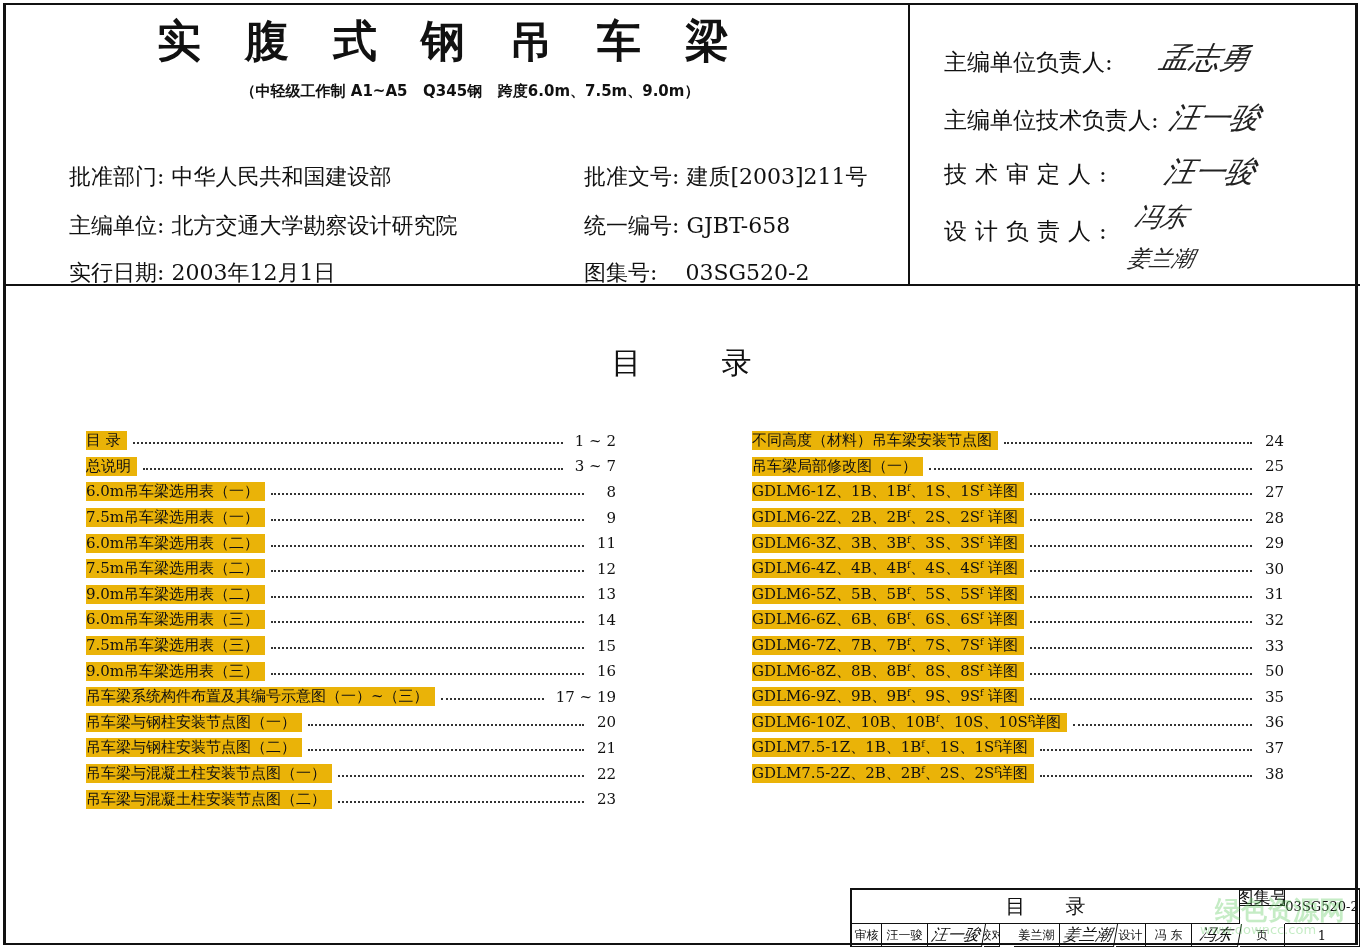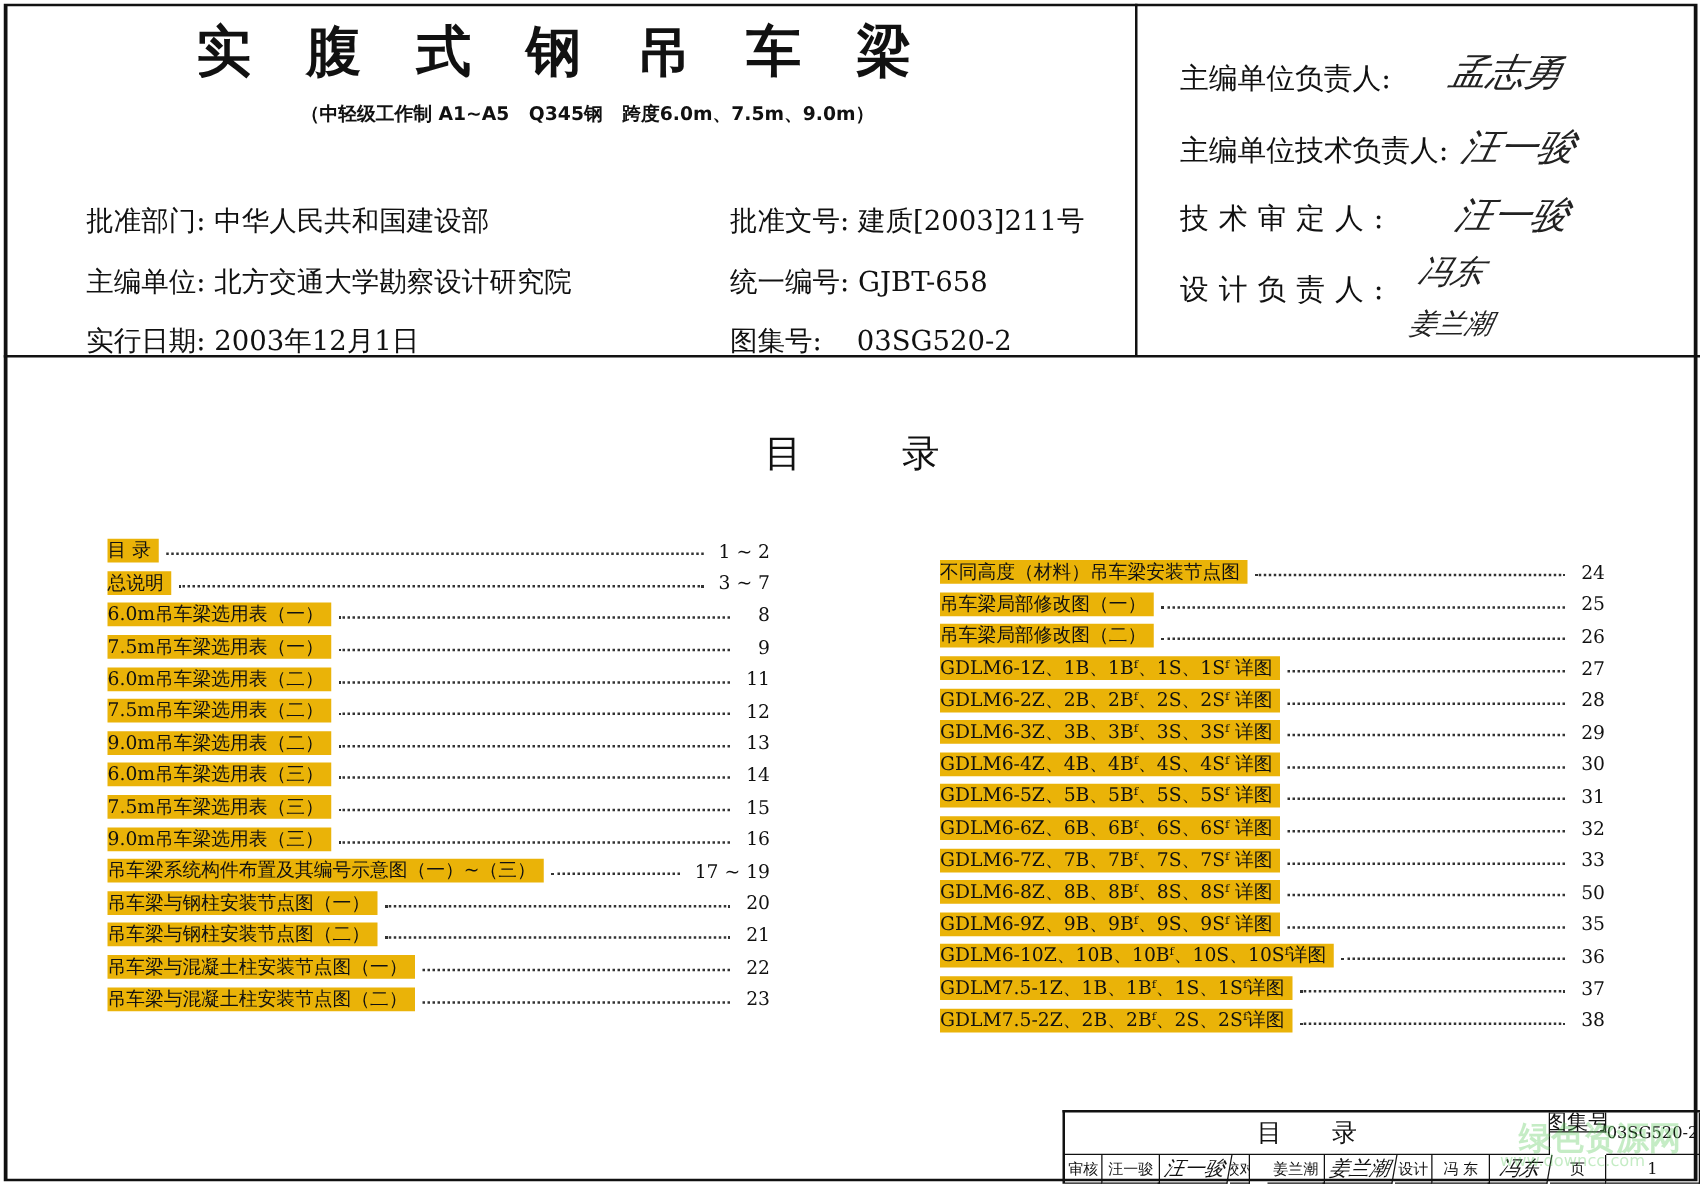--- a/index.html
+++ b/index.html
@@ -161,35 +161,30 @@
       <span class="toc-label">吊车梁与混凝土柱安装节点图（一）</span>
       <span class="toc-dots"></span>
       <span class="toc-page">22</span>
     </div>
     <div class="toc-row">
       <span class="toc-label">吊车梁与混凝土柱安装节点图（二）</span>
       <span class="toc-dots"></span>
       <span class="toc-page">23</span>
     </div>
   </div>
-<div class="toc-col" style="left:752px; width:532px;margin-top:17px;" id="toc-right">
+<div class="toc-col" style="left:752px; width:532px;" id="toc-right">
     <div class="toc-row">
       <span class="toc-label">不同高度（材料）吊车梁安装节点图</span>
       <span class="toc-dots"></span>
       <span class="toc-page">24</span>
     </div>
     <div class="toc-row">
       <span class="toc-label">吊车梁局部修改图（一）</span>
       <span class="toc-dots"></span>
       <span class="toc-page">25</span>
-    </div>
-    <div class="toc-row">
-      <span class="toc-label">吊车梁局部修改图（二）</span>
-      <span class="toc-dots"></span>
-      <span class="toc-page">26</span>
     </div>
     <div class="toc-row">
       <span class="toc-label">GDLM6-1Z、1B、1Bᶠ、1S、1Sᶠ 详图</span>
       <span class="toc-dots"></span>
       <span class="toc-page">27</span>
     </div>
     <div class="toc-row">
       <span class="toc-label">GDLM6-2Z、2B、2Bᶠ、2S、2Sᶠ 详图</span>
       <span class="toc-dots"></span>
       <span class="toc-page">28</span>

